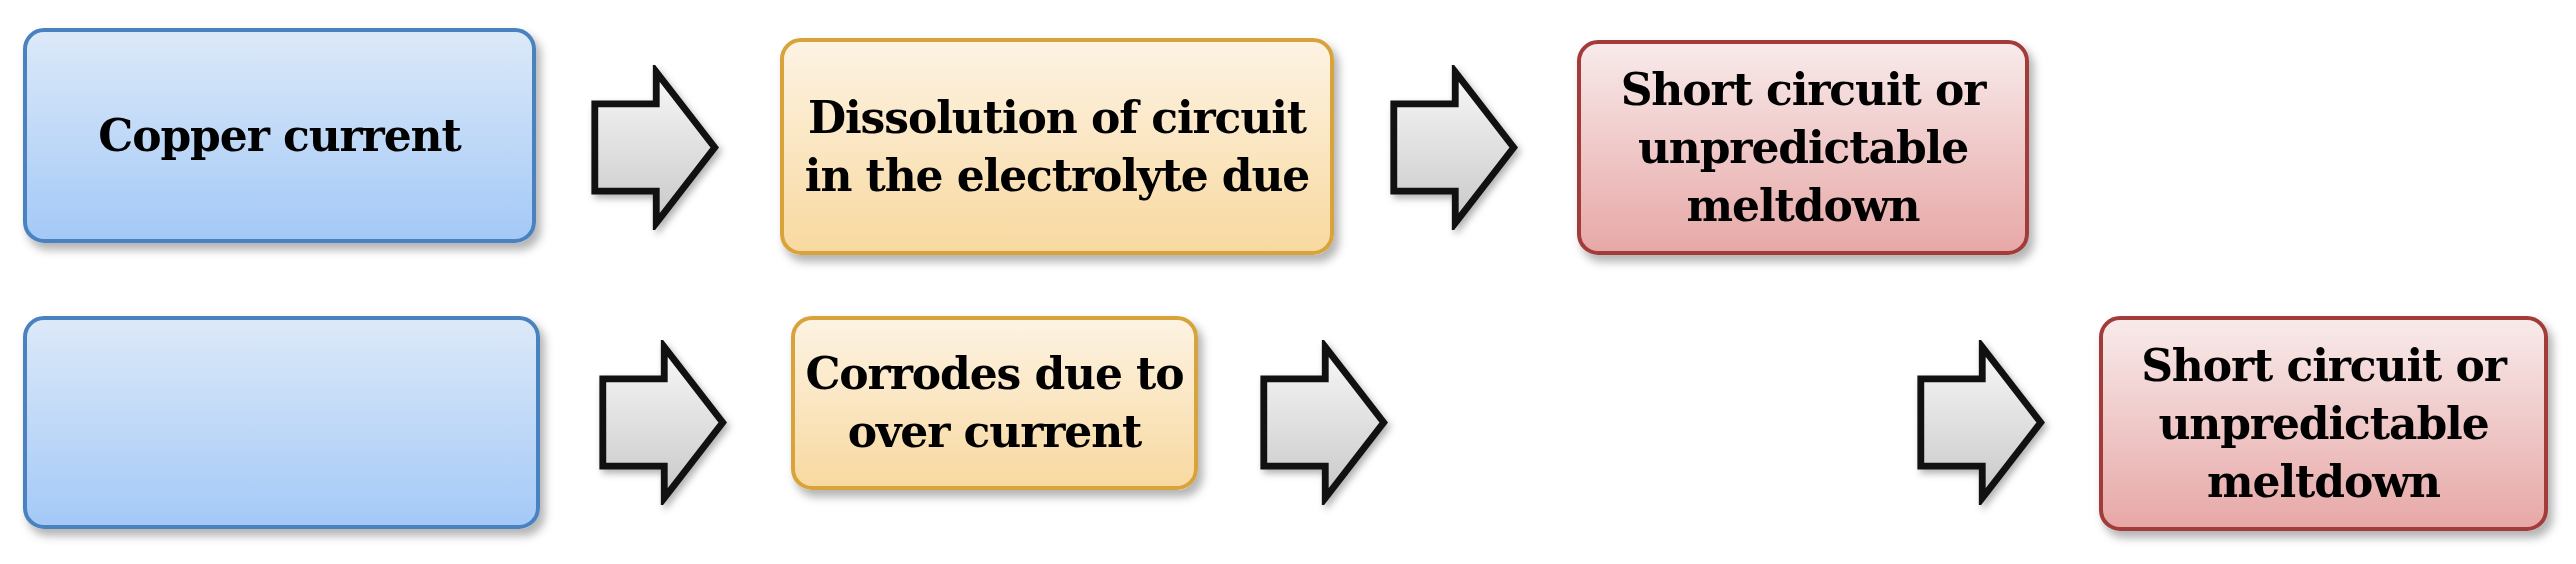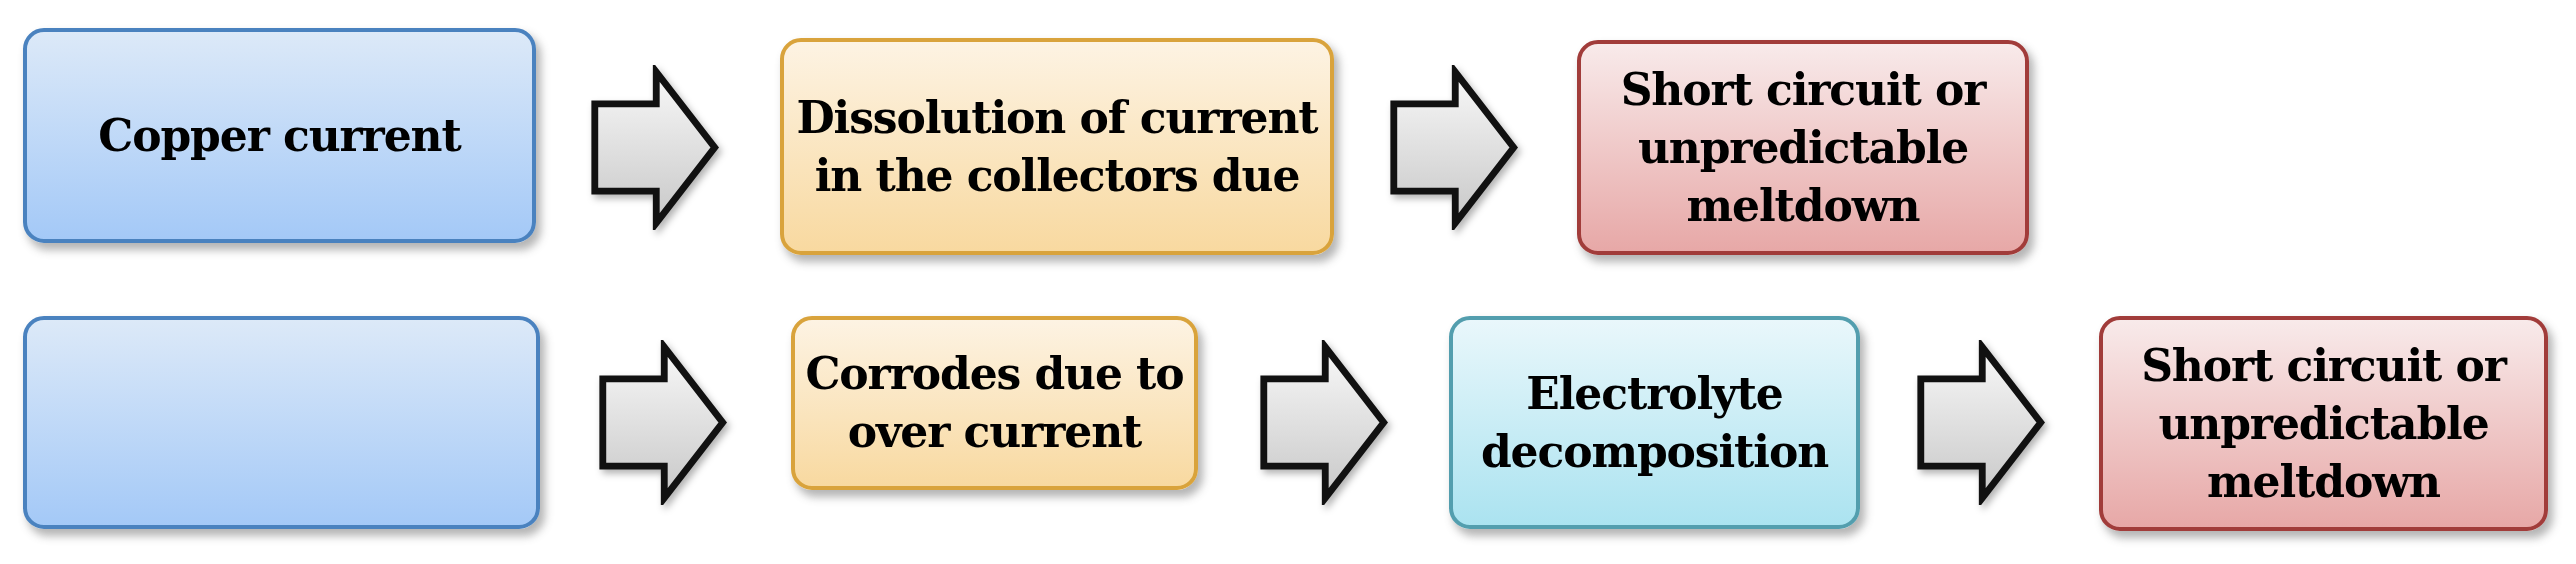--- a/index.html
+++ b/index.html
@@ -92,22 +92,22 @@
     <span class="line">Copper current</span>
   </div>
 
   <div class="arrow" style="left:591px;top:65px">
     <svg viewBox="0 0 170 217" width="129" height="165">
       <path d="M5,51 L86,51 L86,9 L163,108.5 L86,208 L86,166 L5,166 Z"></path>
     </svg>
   </div>
 
   <div class="box orange" style="left:780px;top:38px;width:554px;height:217px">
-    <span class="line">Dissolution of current</span>
-    <span class="line">in the collectors due</span>
+    <span class="line">Dissolution of circuit</span>
+    <span class="line">in the electrolyte due</span>
   </div>
 
   <div class="arrow" style="left:1390px;top:65px">
     <svg viewBox="0 0 170 217" width="129" height="165">
       <path d="M5,51 L86,51 L86,9 L163,108.5 L86,208 L86,166 L5,166 Z"></path>
     </svg>
   </div>
 
   <div class="box red" style="left:1577px;top:40px;width:452px;height:215px">
     <span class="line">Short circuit or</span>
@@ -128,24 +128,20 @@
     <span class="line">Corrodes due to</span>
     <span class="line">over current</span>
   </div>
 
   <div class="arrow" style="left:1260px;top:340px">
     <svg viewBox="0 0 170 217" width="129" height="165">
       <path d="M5,51 L86,51 L86,9 L163,108.5 L86,208 L86,166 L5,166 Z"></path>
     </svg>
   </div>
 
-  <div class="box cyan" style="left:1449px;top:316px;width:411px;height:213px">
-    <span class="line">Electrolyte</span>
-    <span class="line">decomposition</span>
-  </div>
 
   <div class="arrow" style="left:1917px;top:340px">
     <svg viewBox="0 0 170 217" width="129" height="165">
       <path d="M5,51 L86,51 L86,9 L163,108.5 L86,208 L86,166 L5,166 Z"></path>
     </svg>
   </div>
 
   <div class="box red" style="left:2099px;top:316px;width:449px;height:215px">
     <span class="line">Short circuit or</span>
     <span class="line">unpredictable</span>

